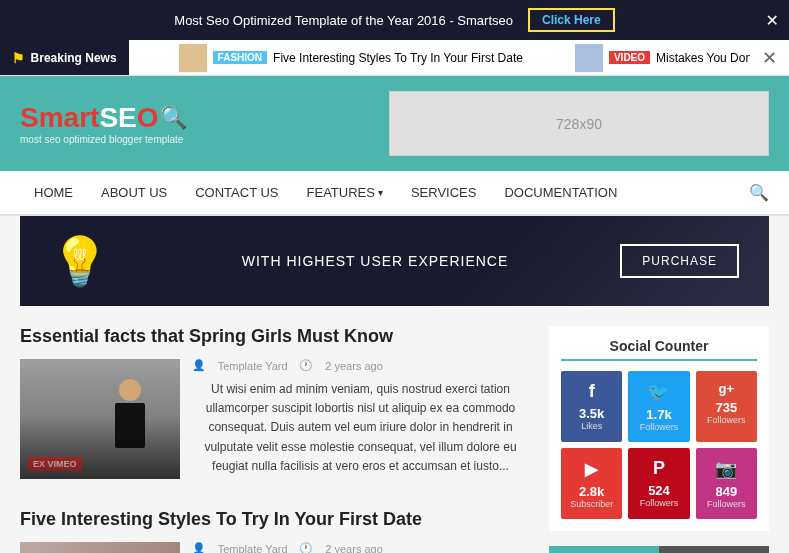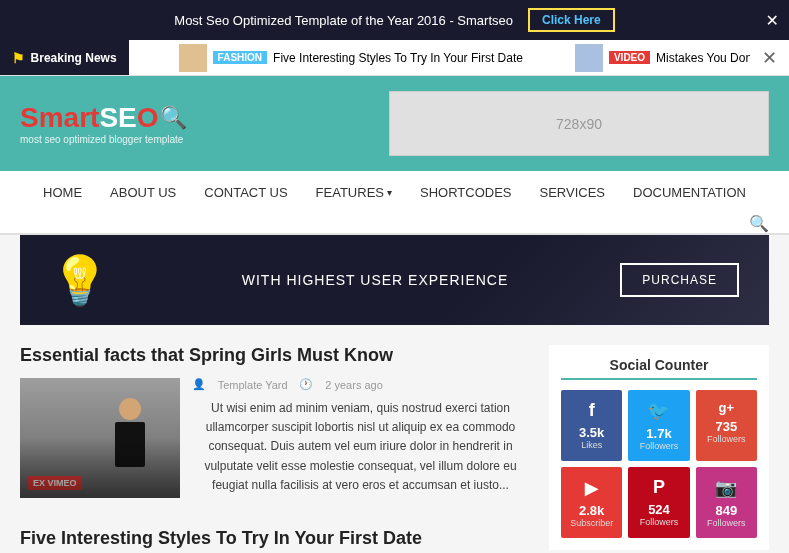--- a/index.html
+++ b/index.html
@@ -103,21 +103,20 @@
       border: 1px solid #ccc;
     }
 
     
     .nav-bar {
       background: #fff;
       border-bottom: 2px solid #e0e0e0;
       display: flex;
       align-items: center;
       padding: 0 20px;
-      flex-direction: column;
     }
     .nav-bar nav {
       display: flex;
       align-items: center;
       flex: 1;
     }
     .nav-item {
       padding: 14px 14px;
       font-size: 13px;
       color: #333;
@@ -330,21 +329,20 @@
     <span>728x90</span>
   </div>
 </div>
 
 <div class="nav-bar">
   <nav>
     <div class="nav-item">HOME</div>
     <div class="nav-item">ABOUT US</div>
     <div class="nav-item">CONTACT US</div>
     <div class="nav-item">FEATURES <span class="arrow">▾</span></div>
-    <div class="nav-item">SHORTCODES</div>
     <div class="nav-item">SERVICES</div>
     <div class="nav-item">DOCUMENTATION</div>
   </nav>
   <span class="nav-search">🔍</span>
 </div>
 
 <div class="hero-banner">
   <span class="lamp-icon">💡</span>
   <div class="hero-text-block">
     <div class="main-title">WITH HIGHEST USER EXPERIENCE</div>

